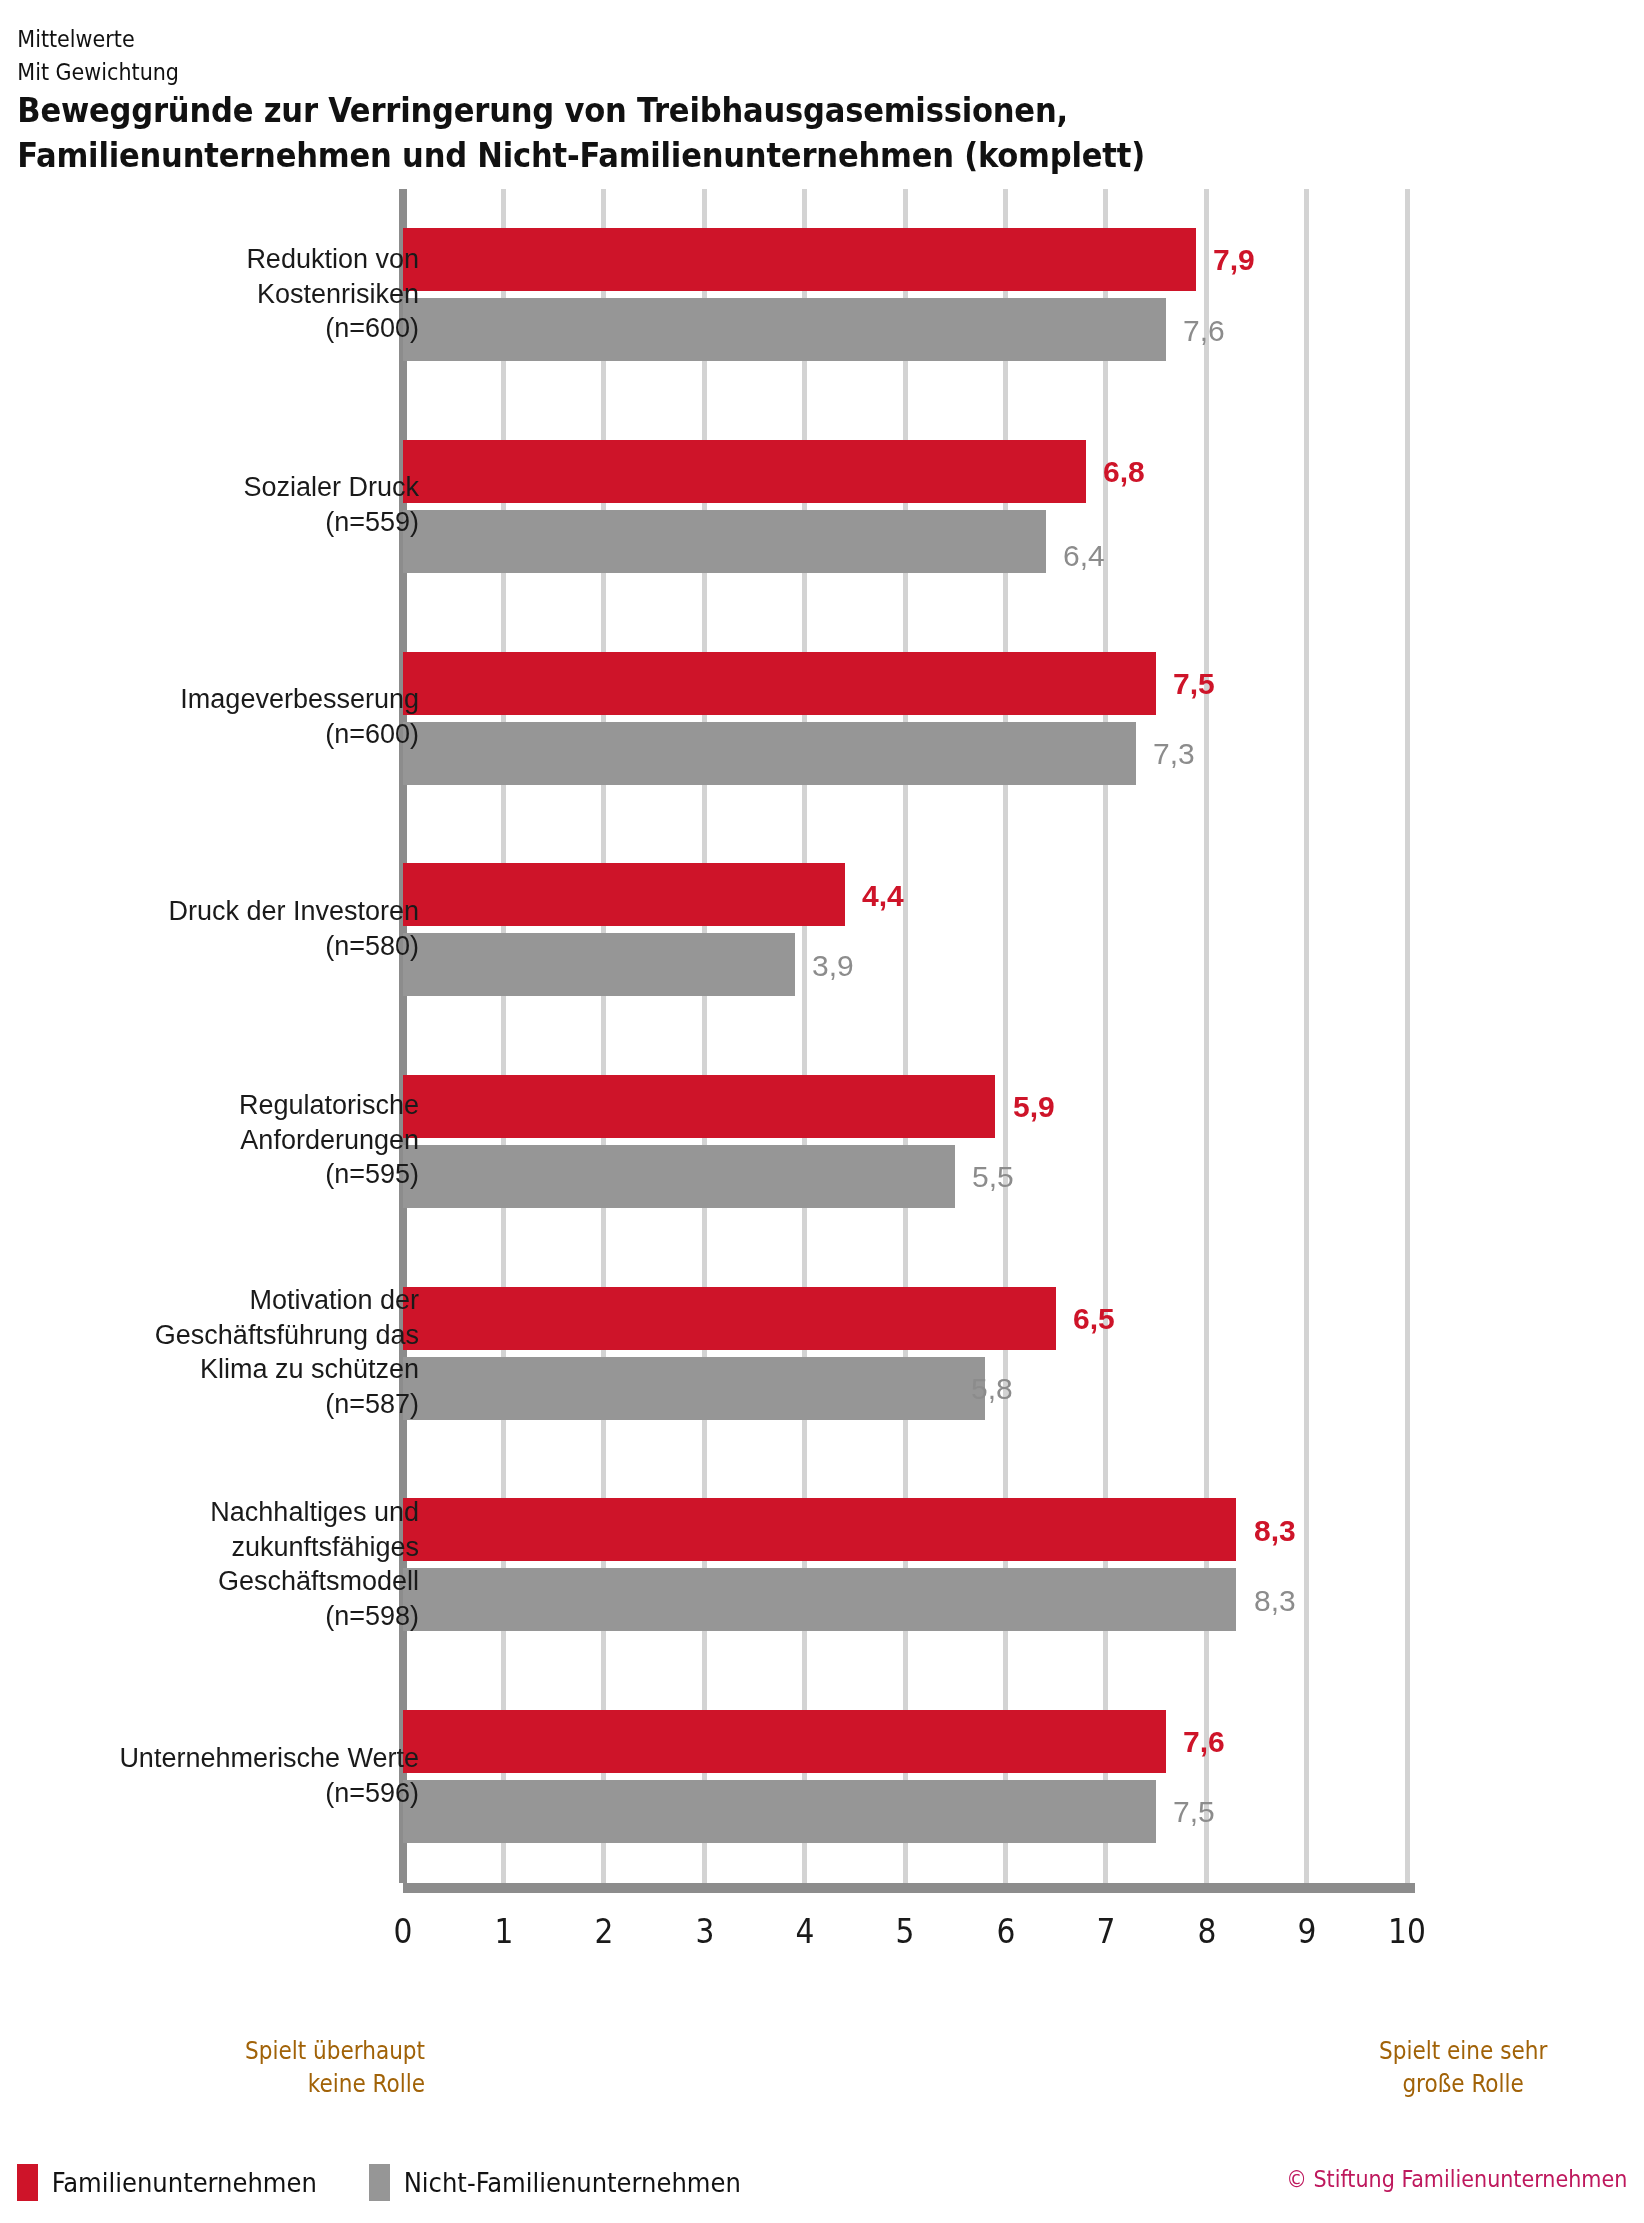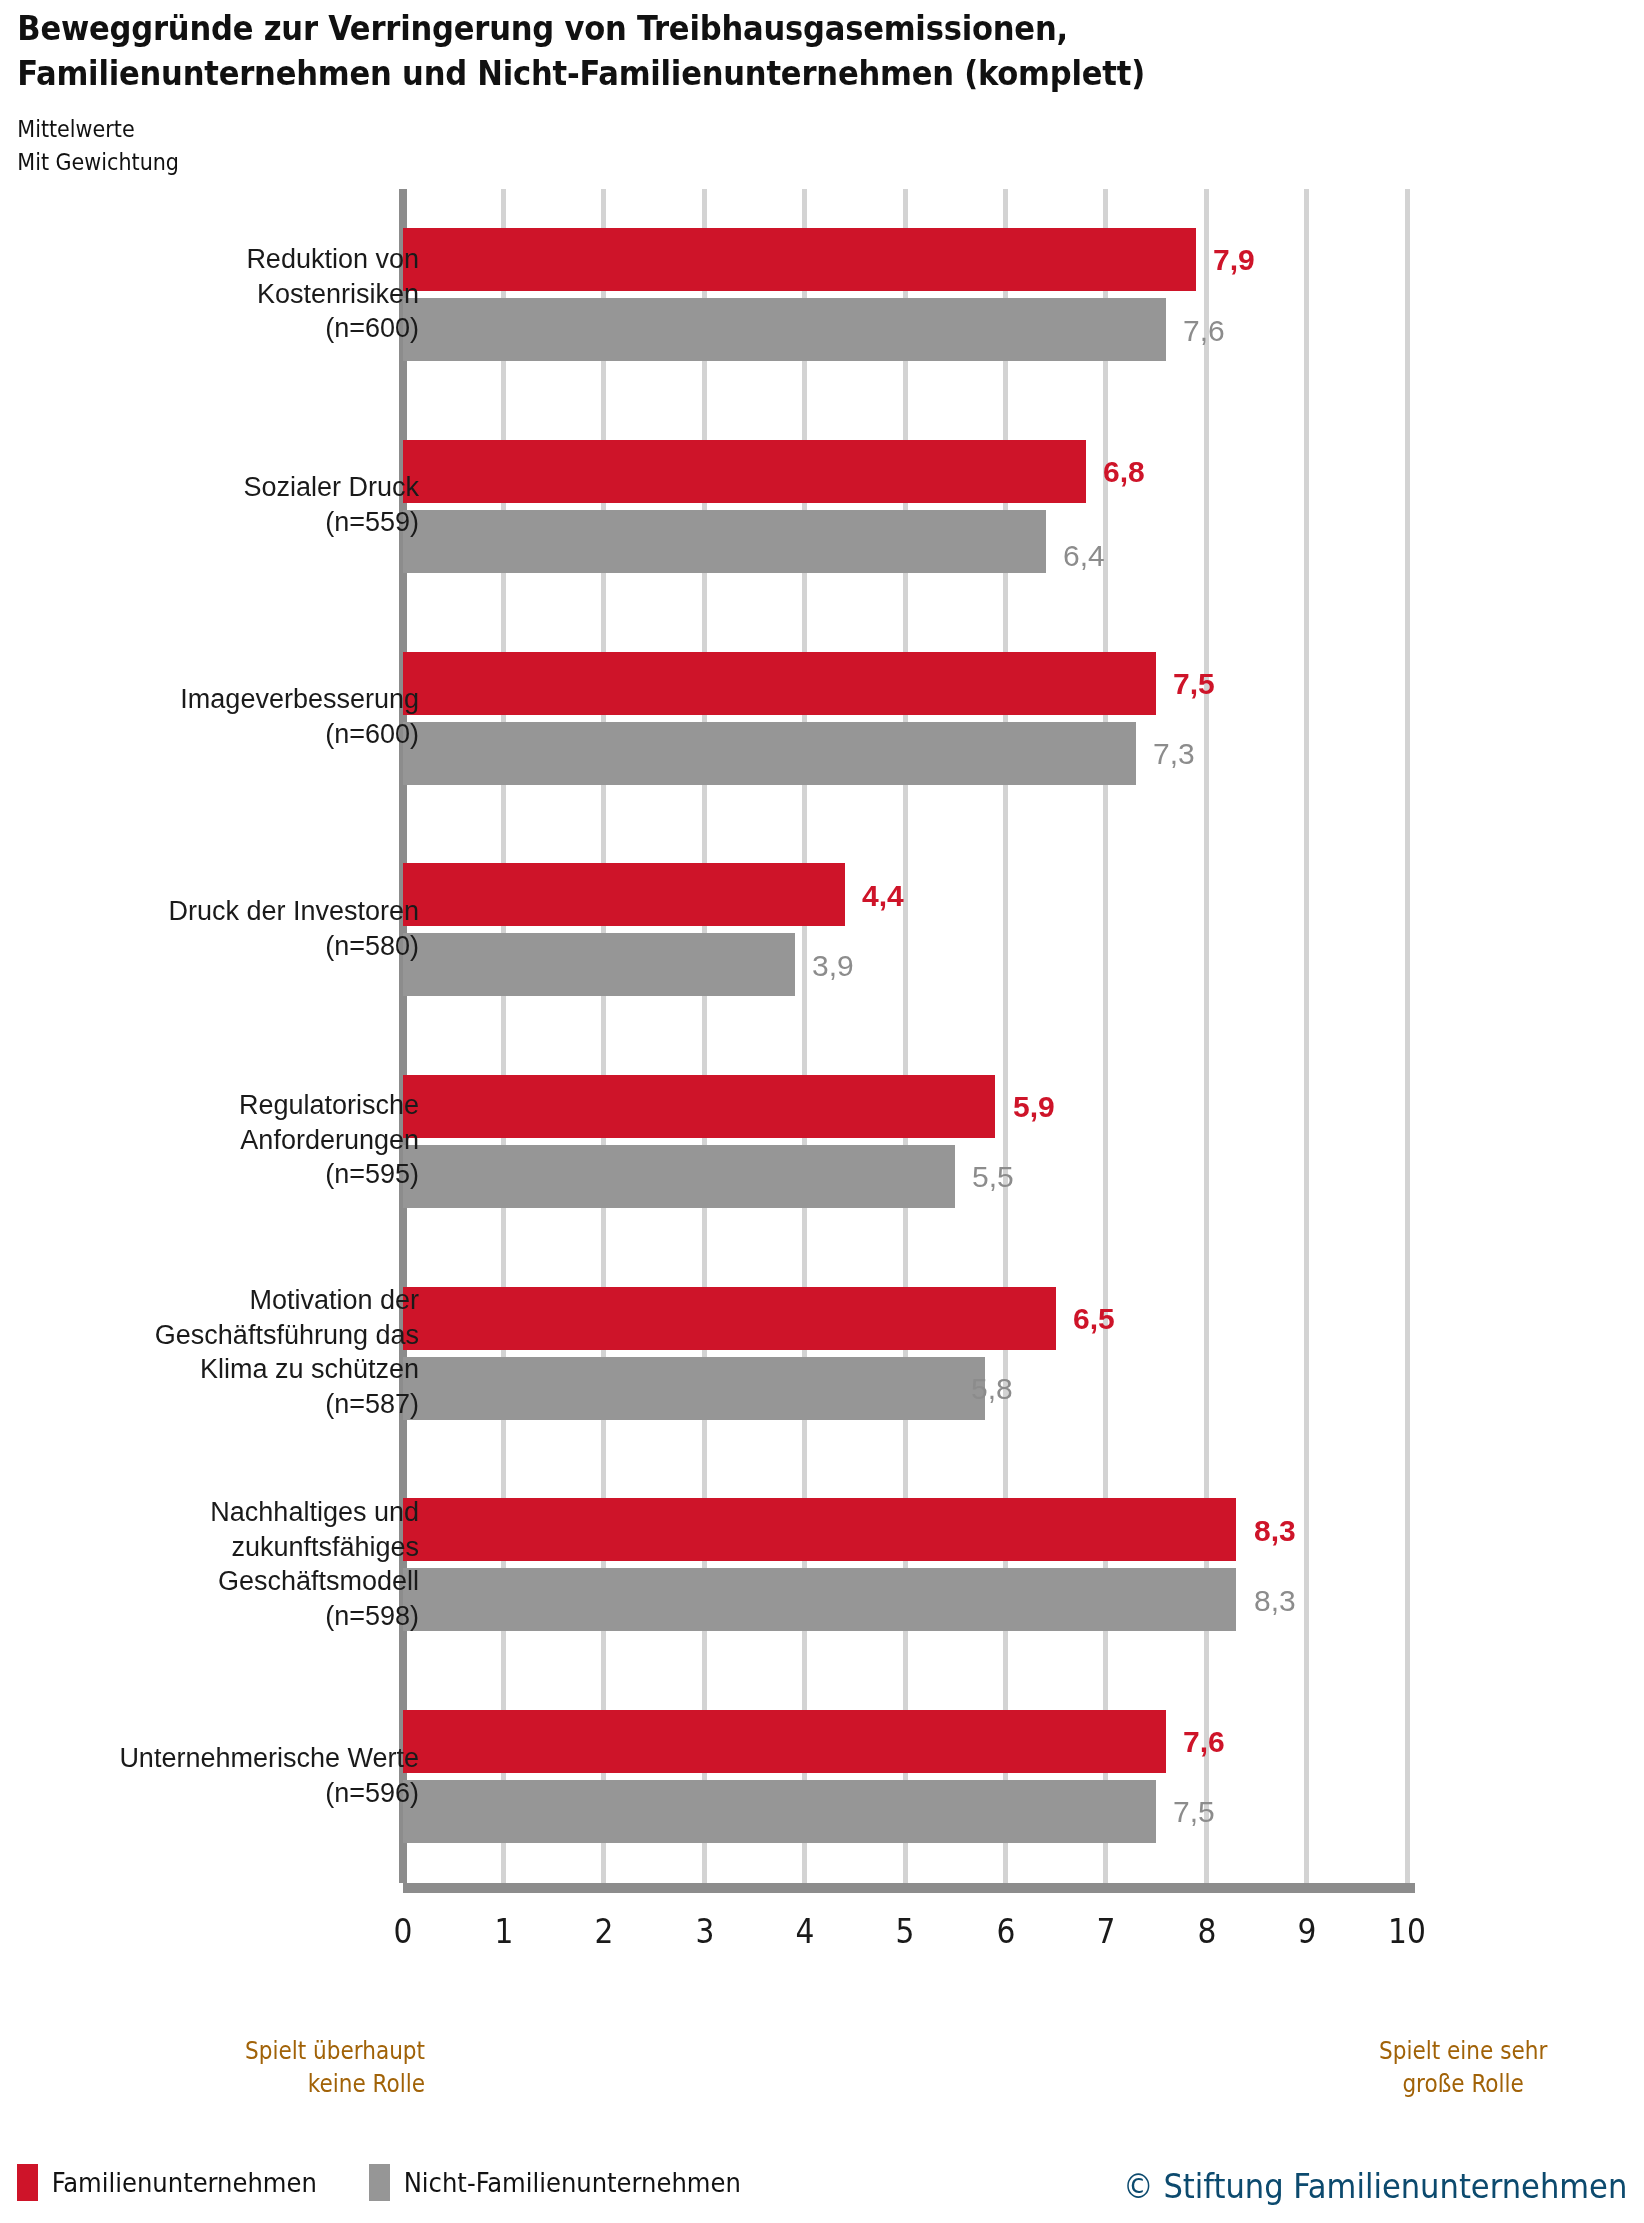--- a/index.html
+++ b/index.html
@@ -68,33 +68,33 @@
   .swatch{width:21px;height:37px;display:block;}
   .swatch.fam{background:#ce1429;}
   .swatch.nonfam{background:#969696;}
   .legend-label{
     font-size:27px;color:#111111;white-space:nowrap;
     font-family:"DejaVu Sans Condensed","Liberation Sans",sans-serif;
   }
   #legend-fam{left:0px;}
   #legend-nonfam{left:352px;}
   #copyright{
-    position:absolute;right:0px;top:1.9px;font-size:34px;color:#0c4a6e;
+    position:absolute;right:0px;top:1.9px;font-size:23px;color:#be185d;
     white-space:nowrap;
     font-family:"DejaVu Sans Condensed","Liberation Sans",sans-serif;
   }
 </style>
 </head>
 <body>
 
 <div id="header">
+  <div id="subtitle">Mittelwerte
+Mit Gewichtung</div>
   <div id="title">Beweggründe zur Verringerung von Treibhausgasemissionen,
 Familienunternehmen und Nicht-Familienunternehmen (komplett)</div>
-  <div id="subtitle">Mittelwerte
-Mit Gewichtung</div>
 </div>
 
 <div id="plot">
     <div class="gridline axis0" style="left: -3.8px;"></div>
     <div class="gridline" style="left: 98px;"></div>
     <div class="gridline" style="left: 198px;"></div>
     <div class="gridline" style="left: 299px;"></div>
     <div class="gridline" style="left: 399px;"></div>
     <div class="gridline" style="left: 500px;"></div>
     <div class="gridline" style="left: 600px;"></div>

